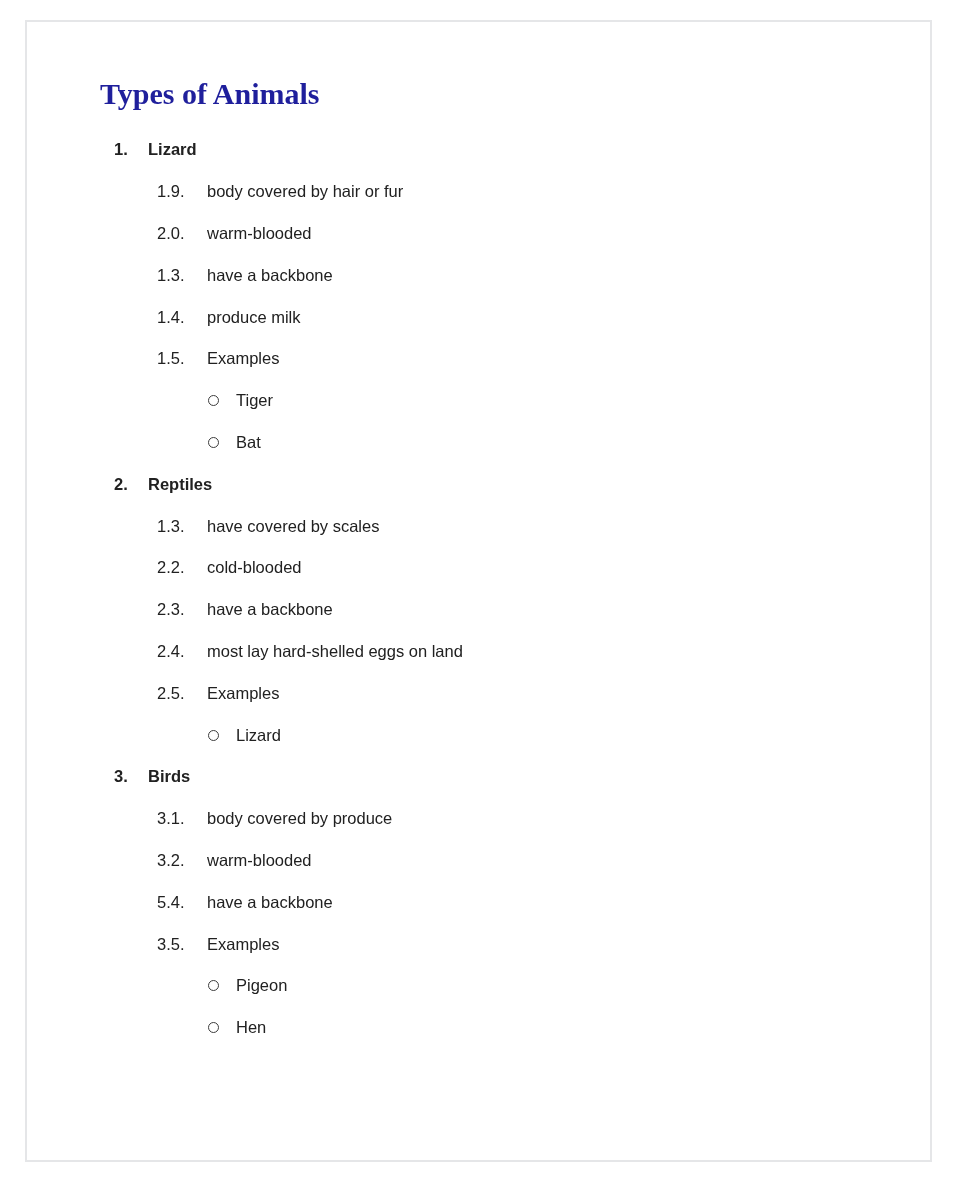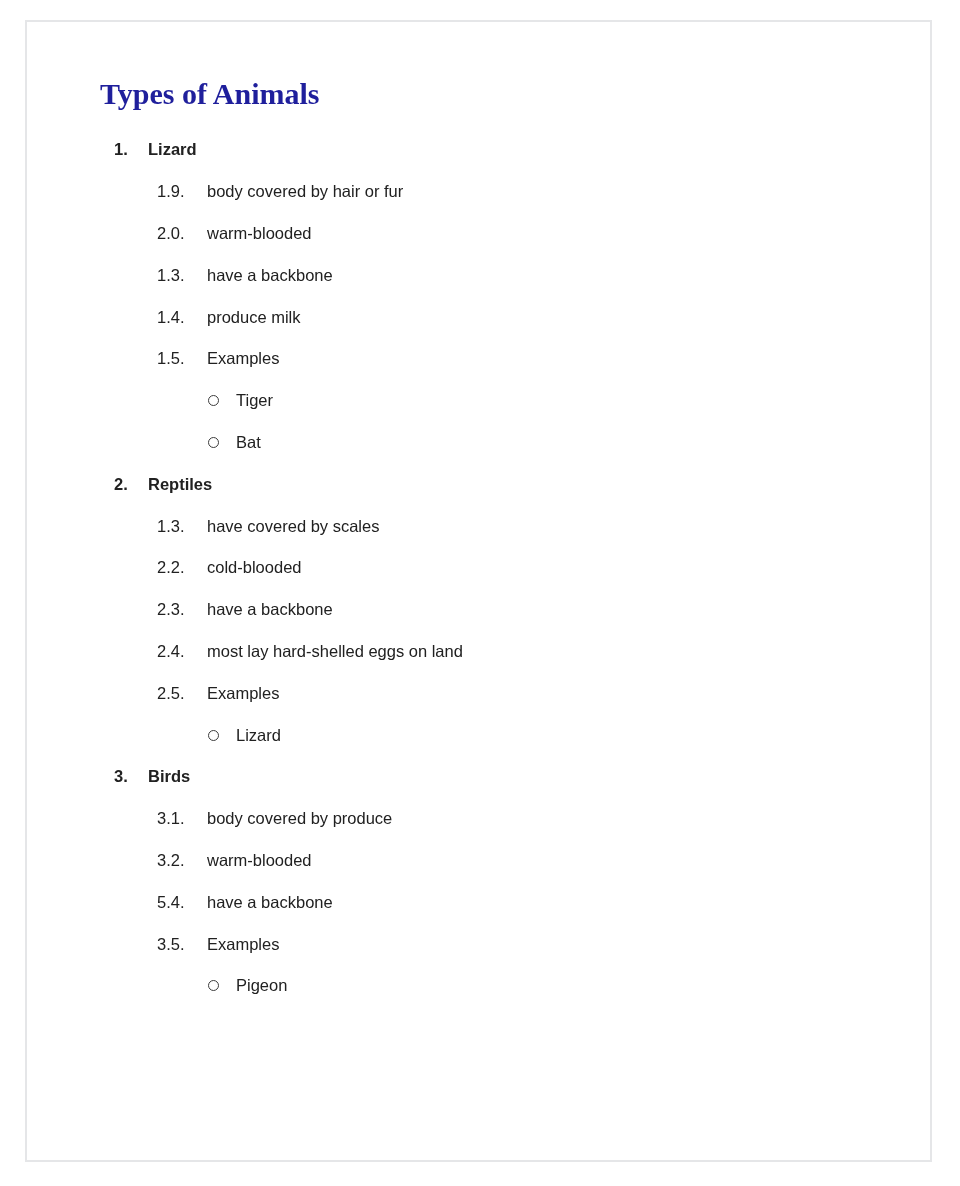--- a/index.html
+++ b/index.html
@@ -153,14 +153,18 @@
   <div class="row level2">
     <span class="num">3.5.</span>
     <span class="text">Examples</span>
   </div>
 
   <div class="row level3">
     <span class="bullet"></span>
     <span class="text">Pigeon</span>
   </div>
 
+  <div class="row level3">
+    <span class="bullet"></span>
+    <span class="text">Hen</span>
+  </div>
 </div>
 </div>
 
 </body></html>

